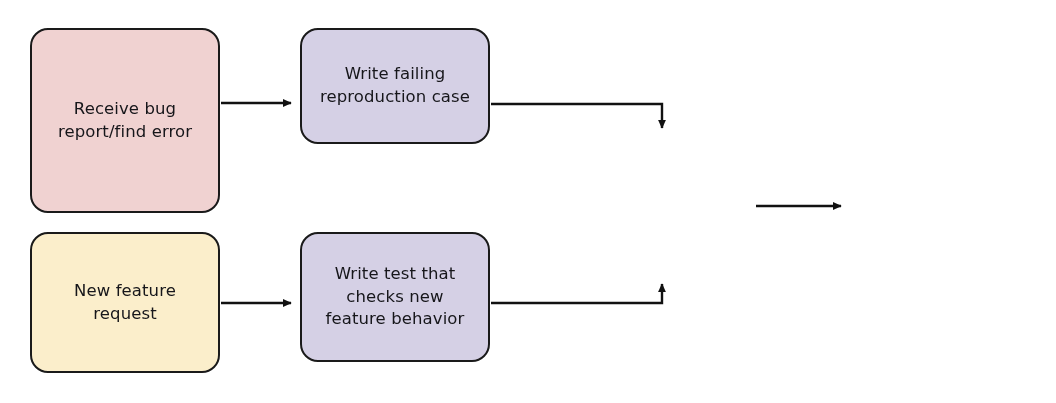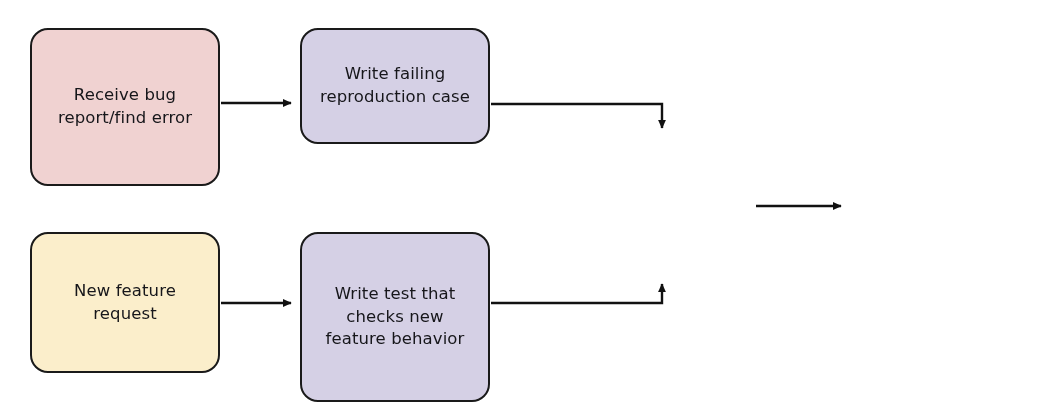--- a/index.html
+++ b/index.html
@@ -63,36 +63,36 @@
 
     <path d="M 491,104 L 662,104 L 662,128" fill="none" stroke="#111111" stroke-width="2.4" stroke-linejoin="miter" marker-end="url(#arrowhead)"></path>
 
     <path d="M 221,303 L 291,303" fill="none" stroke="#111111" stroke-width="2.4" marker-end="url(#arrowhead)"></path>
 
     <path d="M 491,303 L 662,303 L 662,284" fill="none" stroke="#111111" stroke-width="2.4" stroke-linejoin="miter" marker-end="url(#arrowhead)"></path>
 
     <path d="M 756,206 L 841,206" fill="none" stroke="#111111" stroke-width="2.4" marker-end="url(#arrowhead)"></path>
   </svg>
 
-  <div class="node" style="left:30px; top:28px; width:190px; height:158px; background:#f0d2d1;">
+  <div class="node" style="left:30px; top:28px; width:190px; height:185px; background:#f0d2d1;">
     <span class="node-label">Receive bug
 report/find error</span>
   </div>
 
   <div class="node" style="left:300px; top:28px; width:190px; height:116px; background:#d5d0e5;">
     <span class="node-label">Write failing
 reproduction case</span>
   </div>
 
   <div class="node" style="left:30px; top:232px; width:190px; height:141px; background:#fbeecb;">
     <span class="node-label">New feature
 request</span>
   </div>
 
-  <div class="node" style="left:300px; top:232px; width:190px; height:170px; background:#d5d0e5;">
+  <div class="node" style="left:300px; top:232px; width:190px; height:130px; background:#d5d0e5;">
     <span class="node-label">Write test that
 checks new
 feature behavior</span>
   </div>
 
 
 
 </div>
 
 </body></html>

